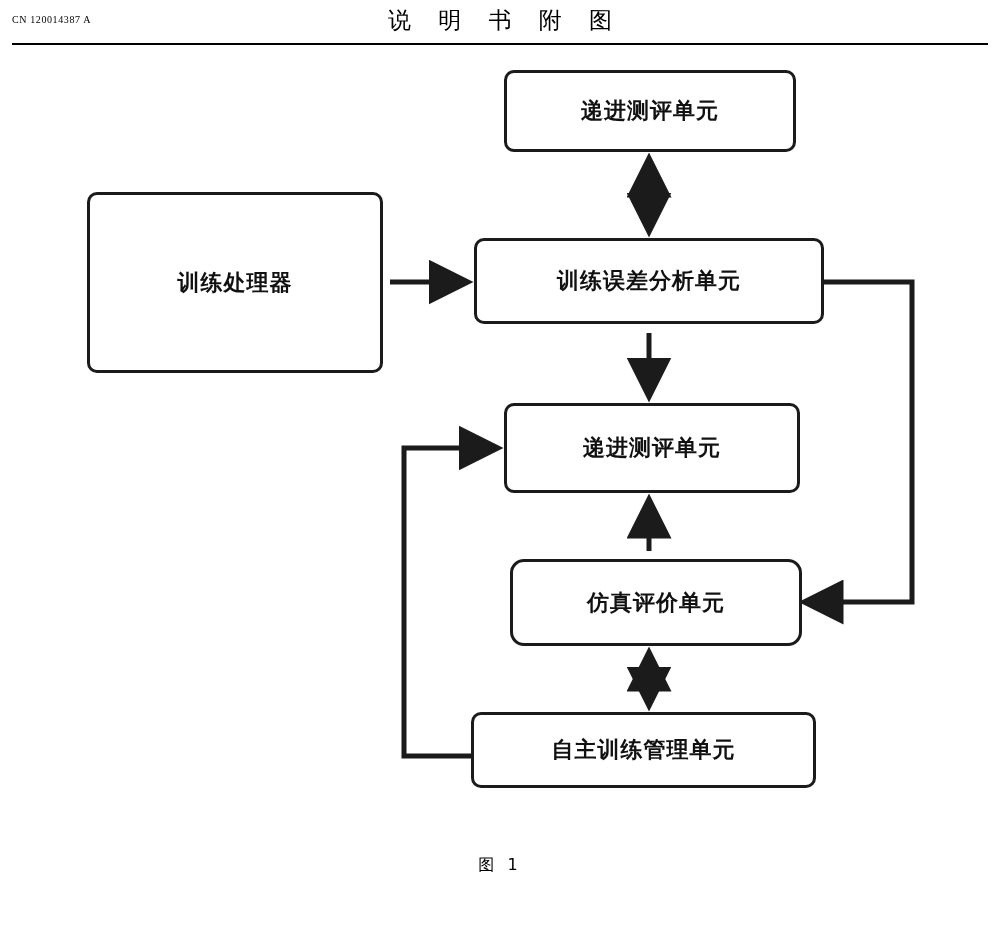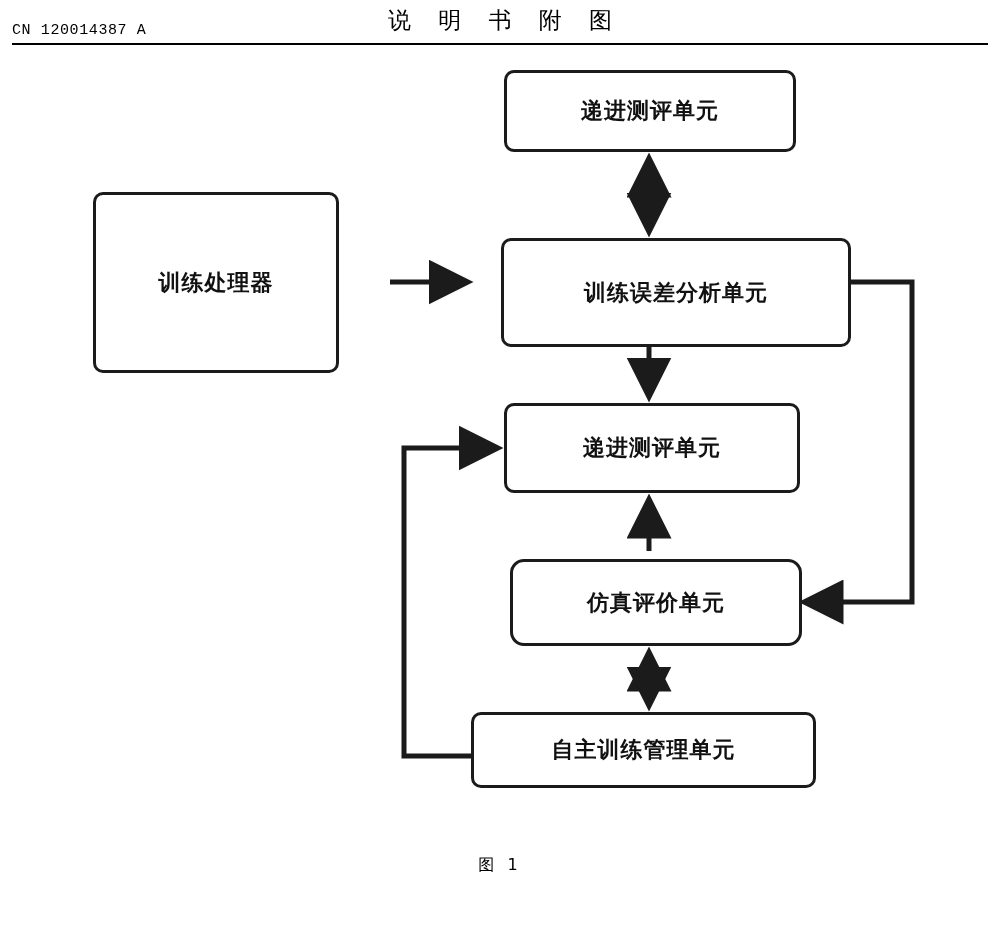--- a/index.html
+++ b/index.html
@@ -18,23 +18,23 @@
   .header {
     position: absolute;
     top: 0;
     left: 0;
     width: 1000px;
     height: 44px;
   }
   .pub-number {
     position: absolute;
     left: 12px;
-    top: 22px;
-    font-family: Liberation Mono, monospace;
-    font-size: 15px;
+    top: 14px;
+    font-family: Liberation Serif, serif;
+    font-size: 10px;
     letter-spacing: 0.6px;
     white-space: nowrap;
   }
   .header-title {
     position: absolute;
     left: 0;
     top: 5px;
     width: 1000px;
     text-align: center;
     font-family: "DejaVu Sans", sans-serif;
@@ -122,25 +122,25 @@
 
     <path d="M824,238 L912,238 L912,558 L806,558" fill="none" stroke="#1b1b1b" stroke-width="5" marker-end="url(#arrowhead)"></path>
 
     <path d="M479,712 L404,712 L404,404 L496,404" fill="none" stroke="#1b1b1b" stroke-width="5" marker-end="url(#arrowhead)"></path>
   </svg>
 
   <div class="node" style="left:504px; top:26px; width:292px; height:82px;">
     <span>递进测评单元</span>
   </div>
 
-  <div class="node" style="left:93px; top:148px; width:246px; height:181px;">
+  <div class="node" style="left:87px; top:148px; width:296px; height:181px;">
     <span>训练处理器</span>
   </div>
 
-  <div class="node" style="left:474px; top:194px; width:350px; height:109px;margin-left:27px;">
+  <div class="node" style="left:474px; top:194px; width:350px; height:86px;">
     <span>训练误差分析单元</span>
   </div>
 
   <div class="node" style="left:504px; top:359px; width:296px; height:90px;">
     <span>递进测评单元</span>
   </div>
 
   <div class="node" style="left:510px; top:515px; width:292px; height:87px;border-radius:14px;">
     <span>仿真评价单元</span>
   </div>

